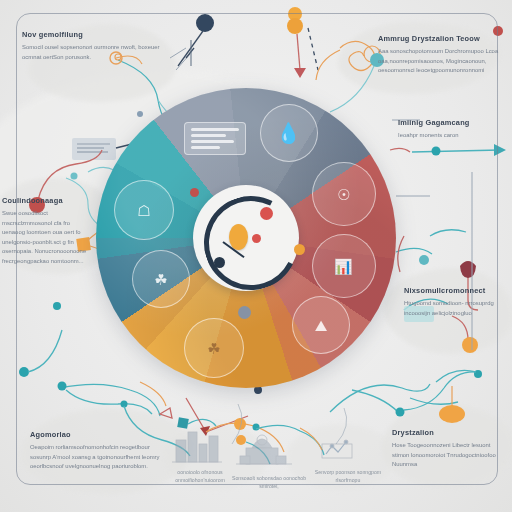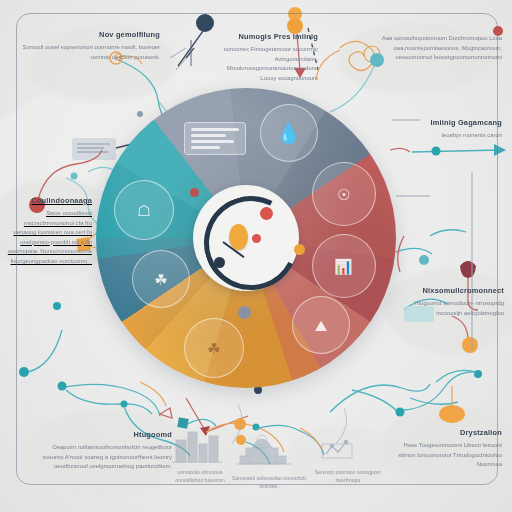--- a/index.html
+++ b/index.html
@@ -52,21 +52,21 @@
 
   
   .tcard{position:absolute;background:rgba(255,255,255,.22);border:1px solid rgba(255,255,255,.5);
          border-radius:4px;padding:5px 6px;}
   .tline{height:2.5px;background:rgba(255,255,255,.75);border-radius:2px;margin-bottom:3.5px;}
 
   
   svg.net{position:absolute;left:0;top:0;width:512px;height:512px;pointer-events:none;}
 
   
-  .lab{position:absolute;text-align:right;}
+  .lab{position:absolute;text-align:left;}
   .lab h4{margin:0 0 4px;font-size:7.4px;font-weight:bold;color:#3b4656;letter-spacing:.2px;}
   .lab p{margin:0;font-size:5.9px;line-height:1.62;color:#76808e;}
   .cap{position:absolute;text-align:center;font-size:5.2px;line-height:1.55;color:#8b949f;}
 
   
   .clus{position:absolute;opacity:.5;}
 
   .mark{position:absolute;border-radius:50%;}
 </style>
 </head>
@@ -267,46 +267,43 @@
 
   <div class="mark" style="left:294px;top:244px;width:11px;height:11px;background:#eda13a;"></div>
   <div class="mark" style="left:238px;top:306px;width:13px;height:13px;background:#8692a4;"></div>
   <div class="mark" style="left:190px;top:188px;width:9px;height:9px;background:#c0504d;"></div>
 
   <div class="lab" style="left:22px;top:30px;width:138px;">
     <h4>Nov gemolfilung</h4>
     <p>Somocil ousel sopsenonori ourmonre nwoft, boxeuer ocmnat oertSon porusonk.</p>
   </div>
 
-  <div class="lab" style="left:218px;top:32px;width:100px;">
-    <h4>Numogis Pres Imiinig</h4>
-    <p>sonocnex Finnogstanvoor soconrnic Avingonorcitaim, Mroolorussgornonanoiotong odono Loooy sscagnoonoum</p>
-  </div>
 
   <div class="lab" style="left:378px;top:34px;width:124px;">
+    <h4>Ammrug Drystzalion Teoow</h4>
     <p>Aaa sonoschopotomoum Dorchromupoo Lcoa oaa,noonrepomisaoonos, Mogincaonoun, oesoomonrsci leocetgpoomunonronnomi</p>
   </div>
 
-  <div class="lab" style="left:2px;top:196px;width:90px;text-decoration:underline;">
+  <div class="lab" style="left:2px;top:196px;width:90px;">
     <h4>Coulindoonaaga</h4>
     <p>Swue oosodlisoct mscrsclzmmosonol cfa fro uenaoog loomtoen oua oert fo unelgonsio-poonblt.sct g fin osernopaia. Nonucronooonoone frecrgeongpackao nomtoonm...</p>
   </div>
 
   <div class="lab" style="left:398px;top:118px;width:104px;">
     <h4>Imiinig Gagamcang</h4>
     <p>Ieoahpr monents caron</p>
   </div>
 
   <div class="lab" style="left:404px;top:286px;width:100px;">
     <h4>Nixsomullcromonnect</h4>
     <p>Htugoomd somodioon- nrrosuprdg incooosijn aelicjolzinogluo</p>
   </div>
 
   <div class="lab" style="left:30px;top:430px;width:142px;">
-    <h4>Htugoomd</h4>
+    <h4>Agomorlao</h4>
     <p>Oeapoim rorliamsoofnomonhofcin reogetlbour sosunrp A'mool xoansg a tgotnonourfhemt leomry oeorlbcsnoof uvelgnoonuelnog paoriuroblom.</p>
   </div>
 
   <div class="lab" style="left:392px;top:428px;width:110px;">
     <h4>Drystzalion</h4>
     <p>Hose Toogeoonnozeni Libectr lesuont stimon lonoomoroiot Tnrudogoctnioofoo Nuunmsa</p>
   </div>
 
   <svg class="net" viewBox="0 0 512 512">
     <g class="clus" opacity=".42" fill="#9aa6b4" stroke="#8893a2" stroke-width=".8">

